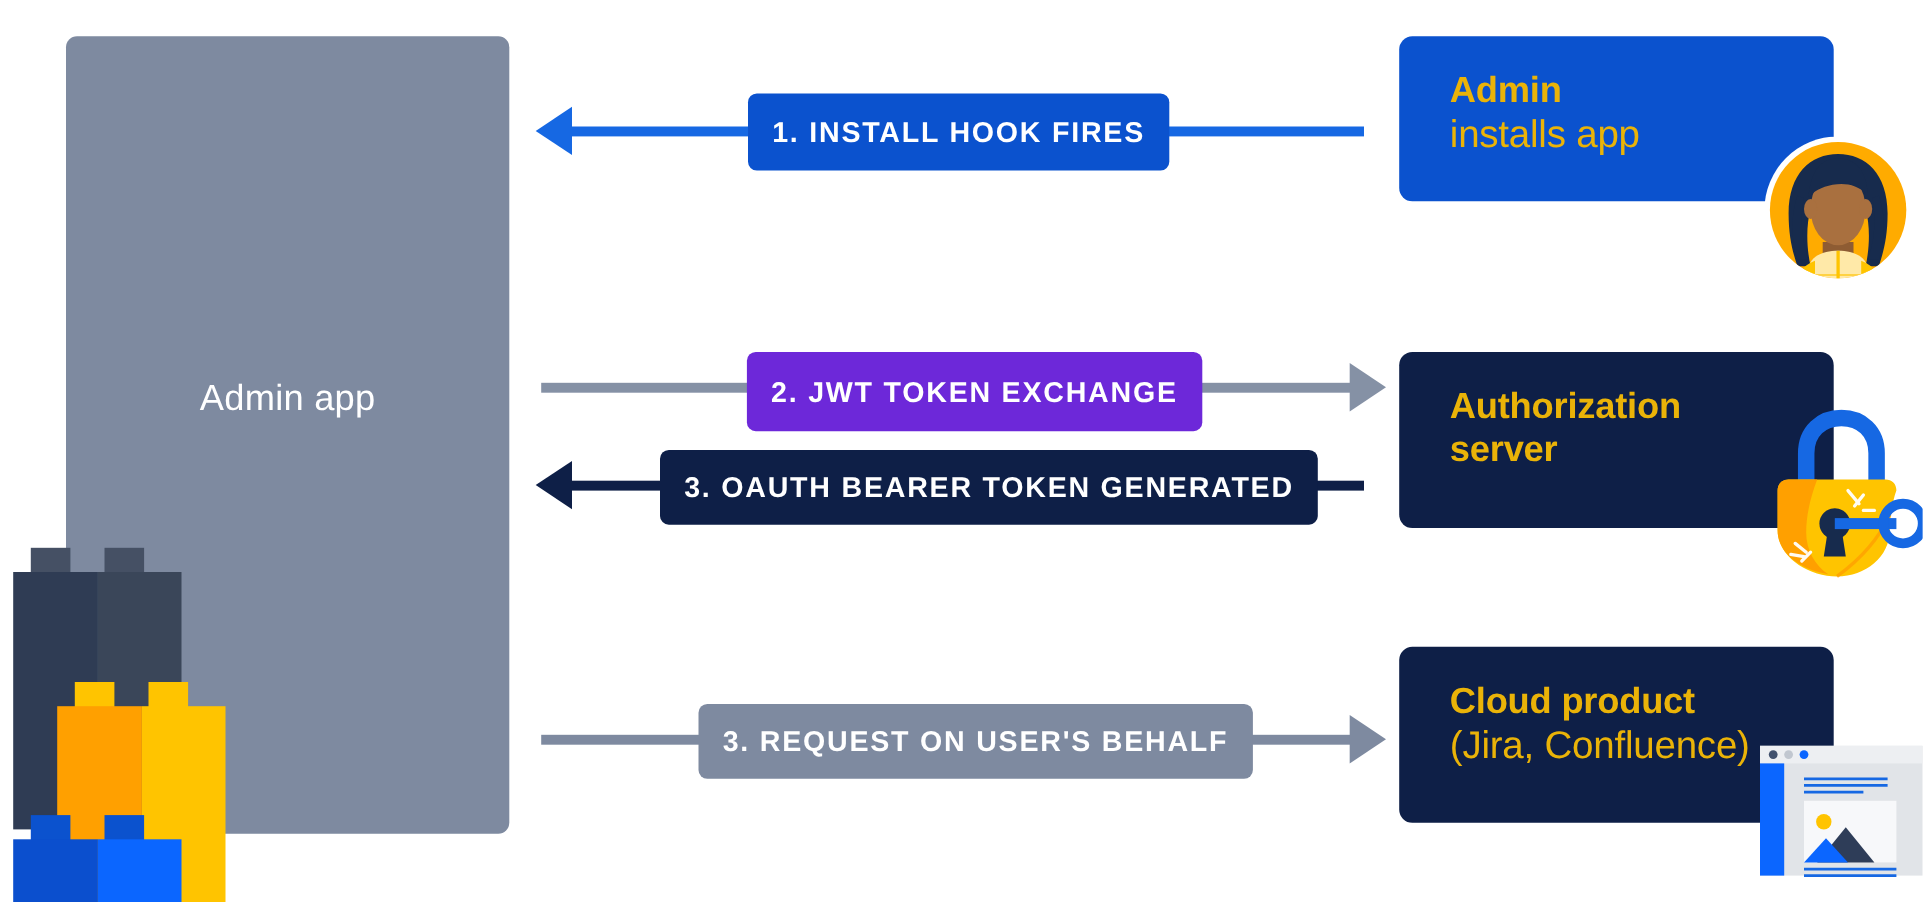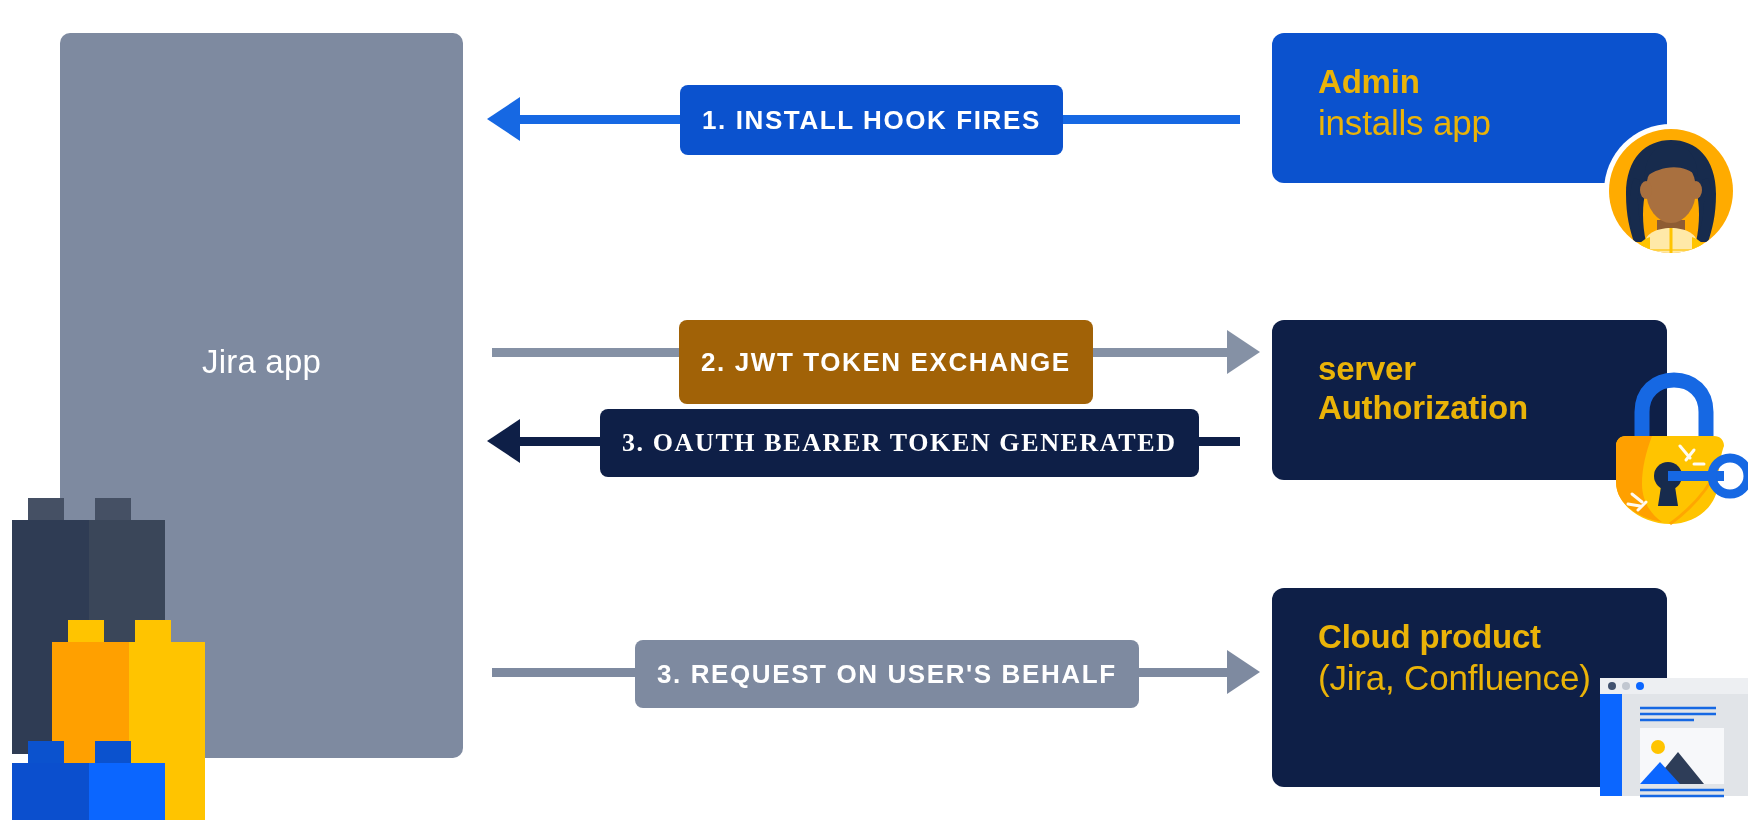--- a/index.html
+++ b/index.html
@@ -90,35 +90,35 @@
     letter-spacing: -.2px;
   }
   .right-box .sub {
     font-size: 35px;
     font-weight: 400;
     line-height: 1.2;
     letter-spacing: -.2px;
   }
   .box-admin { left: 1272px; top: 33px;  height: 150px; background: #0B52CE; }
   .box-auth  { left: 1272px; top: 320px; height: 160px; background: #0E1F47; }
-  .box-cloud { left: 1272px; top: 588px; height: 199px; background: #0E1F47; }
+  .box-cloud { left: 1272px; top: 588px; height: 160px; background: #0E1F47; }
 
   
   .illus { position: absolute; }
   .illus-avatar  { left: 1604px; top: 124px; width: 134px; height: 134px; }
   .illus-lock    { left: 1608px; top: 372px; width: 140px; height: 158px; }
   .illus-browser { left: 1594px; top: 664px; width: 154px; height: 150px; }
 </style>
 </head>
 <body>
 
 <div id="stage">
 
   <div class="app-panel">
-    <div class="app-panel-label">Jira app</div>
+    <div class="app-panel-label">Admin app</div>
   </div>
 
   <div class="legos">
 
     <div class="brick brick-top">
       <div class="stud s1" style="background:#455064"></div>
       <div class="stud s2" style="background:#455064"></div>
       <div class="body">
         <div class="dark" style="background:#2F3C54"></div>
         <div class="light" style="background:#3A4659"></div>
@@ -146,27 +146,27 @@
 
   <div class="row">
     <div class="arrow-line" style="left:500px; top:115px; width:740px; background:#1668E3;"></div>
     <div class="arrow-head left" style="left:487px; top:97px; border-right-color:#1668E3;"></div>
     <div class="step-label" style="left:680px; top:85px; height:70px; background:#0B52CE;">1. INSTALL HOOK FIRES</div>
   </div>
 
   <div class="row">
     <div class="arrow-line" style="left:492px; top:348px; width:740px; background:#8591A5;"></div>
     <div class="arrow-head right" style="left:1227px; top:330px; border-left-color:#8591A5;"></div>
-    <div class="step-label" style="left:679px; top:320px; height:84px; background:#a16207;">2. JWT TOKEN EXCHANGE</div>
+    <div class="step-label" style="left:679px; top:320px; height:72px; background:#6d28d9;">2. JWT TOKEN EXCHANGE</div>
   </div>
 
   <div class="row">
     <div class="arrow-line" style="left:500px; top:437px; width:740px; background:#0E1F47;"></div>
     <div class="arrow-head left" style="left:487px; top:419px; border-right-color:#0E1F47;"></div>
-    <div class="step-label" style="left:600px; top:409px; height:68px; background:#0E1F47;font-family:Liberation Serif, serif;">3. OAUTH BEARER TOKEN GENERATED</div>
+    <div class="step-label" style="left:600px; top:409px; height:68px; background:#0E1F47;">3. OAUTH BEARER TOKEN GENERATED</div>
   </div>
 
   <div class="row">
     <div class="arrow-line" style="left:492px; top:668px; width:740px; background:#7E8AA0;"></div>
     <div class="arrow-head right" style="left:1227px; top:650px; border-left-color:#7E8AA0;"></div>
     <div class="step-label" style="left:635px; top:640px; height:68px; background:#7E8AA0;">3. REQUEST ON USER'S BEHALF</div>
   </div>
 
   <div class="right-box box-admin">
     <div class="title">Admin</div>
@@ -198,22 +198,22 @@
       <ellipse cx="92" cy="66" rx="6" ry="9" fill="#A9703F"></ellipse>
 
       <path d="M40 56 C42 30 52 20 67 20 C82 20 93 30 94 53 C84 44 74 42 62 44 C52 46 44 50 40 56 Z" fill="#172B4D"></path>
 
       <path d="M36 56 C32 74 34 96 40 112 L30 112 C24 94 24 70 30 54 Z" fill="#172B4D"></path>
       <path d="M98 56 C102 74 100 96 94 112 L104 112 C110 94 110 70 104 54 Z" fill="#172B4D"></path>
     </g>
   </svg>
 
   <div class="right-box box-auth">
+    <div class="title">Authorization</div>
     <div class="title">server</div>
-    <div class="title">Authorization</div>
   </div>
 
   <svg class="illus illus-lock" viewBox="0 0 140 158">
 
     <path d="M34 68 L34 40 C34 20 48 8 66 8 C84 8 98 20 98 40 L98 68" fill="none" stroke="#1668E3" stroke-width="15"></path>
 
     <path d="M8 74 C8 68 12 64 18 64 L106 64 C112 64 116 68 116 74 C116 74 110 90 110 110 C110 134 88 152 62 152 C36 152 8 134 8 110 C8 90 8 74 8 74 Z" fill="#FFC400"></path>
     <path d="M8 74 C8 68 12 64 18 64 L44 64 C38 80 34 96 34 112 C34 128 42 142 54 150 C30 146 8 132 8 110 C8 90 8 74 8 74 Z" fill="#FFA000"></path>
 
     <path d="M62 152 C84 136 100 118 110 96" stroke="#FFA000" stroke-width="3" fill="none" opacity=".8"></path>

